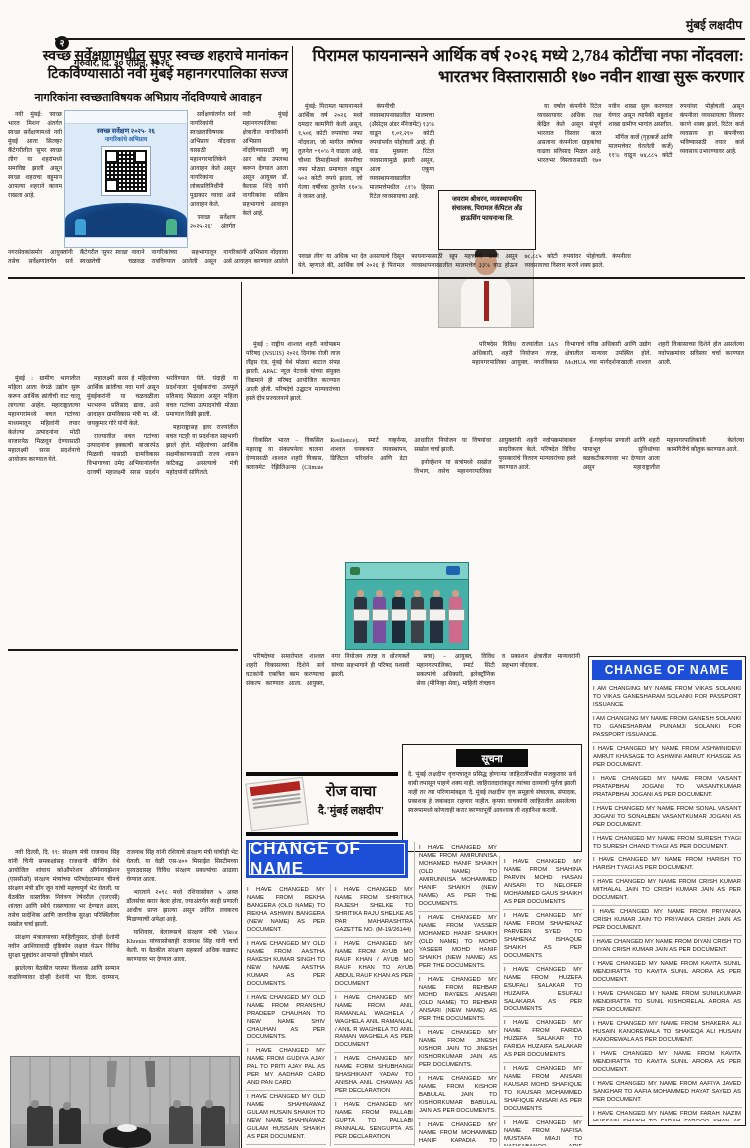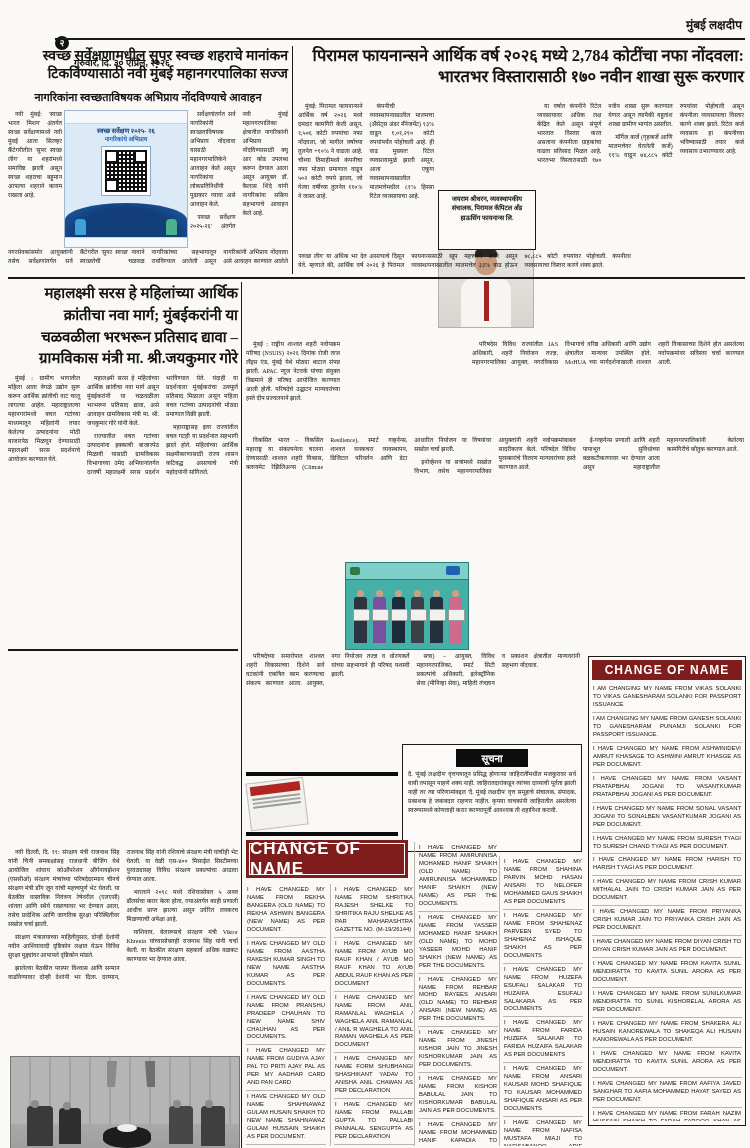--- a/index.html
+++ b/index.html
@@ -25,21 +25,21 @@
   .bt{font-size:6px;line-height:1.5;text-align:justify;overflow:hidden;word-break:break-word;}
   .bt p{margin:0 0 4px 0;text-indent:7px;}
   .c2{column-count:2;column-gap:7px;}
   .c3{column-count:3;column-gap:7px;}
   .c4{column-count:4;column-gap:7px;}
   .c6{column-count:6;column-gap:7px;}
   
   .cls{font-family:"Liberation Sans","DejaVu Sans",sans-serif;font-size:5.9px;line-height:1.35;
        text-align:justify;overflow:hidden;}
   .cls .entry{border-bottom:1px solid #b9b5af;padding:2px 1px 3px 1px;word-break:break-word;}
-  .conbar{background:#7f1d1d;color:#fff;font-family:"Liberation Sans",sans-serif;font-weight:bold;
+  .conbar{background:#1d4ed8;color:#fff;font-family:"Liberation Sans",sans-serif;font-weight:bold;
           display:flex;align-items:center;justify-content:center;letter-spacing:1px;}
   .conbar .inner{border:1.5px solid #fff;width:calc(100% - 8px);height:calc(100% - 8px);
           display:flex;align-items:center;justify-content:center;}
   .boxed{border:1.2px solid #1b1a18;background:#fbfaf8;}
   
   .ph{overflow:hidden;position:relative;}
   .caption{font-size:6.5px;font-weight:bold;text-align:center;line-height:1.45;padding:3px 2px;}
   .fig{position:absolute;bottom:6px;width:13px;height:46px;border-radius:3px 3px 0 0;}
   .fig .head{position:absolute;top:-7px;left:3px;width:7px;height:7px;border-radius:50%;background:#caa187;}
   .board{position:absolute;top:12px;left:-1px;width:15px;height:10px;background:#f2f1ee;border:0.5px solid #999;}
@@ -106,21 +106,20 @@
   <div class="abs bt c3" style="left:537px;top:102px;width:207px;height:148px;">
     <p>या वर्षात कंपनीने रिटेल व्यवसायावर अधिक लक्ष केंद्रित केले असून संपूर्ण भारतात विस्तार करत असताना कंपनीला ग्राहकांचा वाढता प्रतिसाद मिळत आहे. भारतभर विस्तारासाठी १७० नवीन शाखा सुरू करण्यात येणार असून त्यापैकी बहुतांश शाखा ग्रामीण भागांत असतील.</p>
       <p>मॉर्गेज कर्जे (गृहकर्जे आणि मालमत्तेवर घेतलेली कर्जे) ११% वाढून ७४,८८५ कोटी रुपयांवर पोहोचली असून कंपनीला व्यवसायाचा विस्तार करणे शक्य झाले. रिटेल कर्ज व्यवसाय हा कंपनीच्या भविष्यासाठी तयार कर्ज व्यवसाय उभारण्यावर आहे.</p>
   </div>
   <div class="abs bt c4" style="left:298px;top:252px;width:446px;height:22px;">
     <p style="text-indent:0;">'स्वच्छ लीग' या अधिक भर देत असल्याचे दिसून येते. म्हणाले की, आर्थिक वर्ष २०२६ हे पिरामल फायनान्ससाठी खूप महत्त्वाचे ठरले असून व्यवस्थापनाखालील मालमत्तेत ३३% वाढ होऊन ७८,८८५ कोटी रुपयांवर पोहोचली. कंपनीला व्यवसायाचा विस्तार करणे शक्य झाले.</p>
   </div>
 
   <div class="rule-h" style="left:8px;top:277px;width:737px;"></div>
 
-  <div class="abs hl hl-c" style="left:8px;top:283px;width:230px;">महालक्ष्मी सरस हे महिलांच्या आर्थिक क्रांतीचा नवा मार्ग; मुंबईकरांनी या चळवळीला भरभरून प्रतिसाद द्यावा – ग्रामविकास मंत्री मा. श्री.जयकुमार गोरे</div>
   <div class="abs bt c3" style="left:8px;top:374px;width:230px;height:270px;">
     <p>मुंबई : ग्रामीण भागातील महिला आता वेगळे उद्योग सुरू करून आर्थिक क्रांतीची वाट चालू लागल्या आहेत. महाराष्ट्रातल्या महानगरांमध्ये बचत गटांच्या माध्यमातून महिलांनी तयार केलेल्या उत्पादनांना मोठी बाजारपेठ मिळवून देण्यासाठी महालक्ष्मी सरस प्रदर्शनाचे आयोजन करण्यात येते.</p>
       <p>महालक्ष्मी सरस हे महिलांच्या आर्थिक क्रांतीचा नवा मार्ग असून मुंबईकरांनी या चळवळीला भरभरून प्रतिसाद द्यावा, असे आवाहन ग्रामविकास मंत्री मा. श्री. जयकुमार गोरे यांनी केले.</p>
     <p>राज्यातील बचत गटांच्या उत्पादनांना हक्काची बाजारपेठ मिळावी यासाठी ग्रामविकास विभागाच्या उमेद अभियानांतर्गत दरवर्षी महालक्ष्मी सरस प्रदर्शन भरविण्यात येते. यंदाही या प्रदर्शनाला मुंबईकरांचा उत्स्फूर्त प्रतिसाद मिळाला असून महिला बचत गटांच्या उत्पादनांची मोठ्या प्रमाणात विक्री झाली.</p>
       <p>महाराष्ट्रासह इतर राज्यांतील बचत गटही या प्रदर्शनात सहभागी झाले होते. महिलांच्या आर्थिक सक्षमीकरणासाठी राज्य शासन कटिबद्ध असल्याचे मंत्री महोदयांनी सांगितले.</p>
   </div>
   <div class="rule-v" style="left:241px;top:282px;height:866px;"></div>
 
   <div class="abs bt" style="left:246px;top:340px;width:94px;height:92px;">
     <p>मुंबई : राष्ट्रीय शाश्वत शहरी नवोपक्रम परिषद (NSUIS) २०२६ दिनांक रोजी ताज लँड्स एंड, मुंबई येथे मोठ्या थाटात संपन्न झाली. APAC न्यूज नेटवर्क यांच्या संयुक्त विद्यमाने ही परिषद आयोजित करण्यात आली होती. परिषदेचे उद्घाटन मान्यवरांच्या हस्ते दीप प्रज्वलनाने झाले.</p>
@@ -196,20 +195,24 @@
   </div>
 
   <div class="abs" style="left:246px;top:772px;width:152px;height:64px;">
     <div style="position:absolute;left:0;right:0;top:0;height:4px;background:#0c0c0c;"></div>
     <div style="position:absolute;left:0;right:0;bottom:0;height:4px;background:#0c0c0c;"></div>
     <div class="ph" style="position:absolute;left:2px;top:8px;width:56px;height:46px;background:#f3f1ec;border:1px solid #bbb;transform:rotate(-7deg);">
       <div style="height:9px;background:#b02520;margin:3px 3px 0 3px;"></div>
       <div style="height:2px;background:#999;margin:3px 4px 0 4px;"></div>
       <div style="height:2px;background:#aaa;margin:2px 4px 0 4px;"></div>
       <div style="height:2px;background:#999;margin:2px 4px 0 4px;"></div>
+    </div>
+    <div style="position:absolute;left:58px;top:8px;width:94px;text-align:center;font-weight:bold;">
+      <div style="font-size:15px;">रोज वाचा</div>
+      <div style="font-size:11px;margin-top:2px;">दै.'मुंबई लक्षदीप'</div>
     </div>
   </div>
 
   <div class="abs boxed" style="left:402px;top:744px;width:178px;height:106px;">
     <div style="width:72px;margin:4px auto 0 auto;background:#0c0c0c;color:#fff;text-align:center;font-size:10px;font-weight:bold;padding:2px 0;">सूचना</div>
     <div class="bt" style="font-size:6px;padding:3px 5px;height:76px;">
       <p style="text-indent:0;">दै. 'मुंबई लक्षदीप' वृत्तपत्रातून प्रसिद्ध होणाऱ्या जाहिरातींमधील मजकुरावर सर्व बाबी तपासून पाहणे शक्य नाही. जाहिरातदारांकडून त्यांच्या दाव्याची पूर्तता झाली नाही तर त्या परिणामांबद्दल 'दै. मुंबई लक्षदीप' वृत्त समूहाचे संचालक, संपादक, प्रकाशक हे जबाबदार राहणार नाहीत. कृपया वाचकांनी जाहिरातीत असलेल्या स्वरूपामध्ये कोणताही करार करण्यापूर्वी आवश्यक ती शहानिशा करावी.</p>
     </div>
   </div>
 

